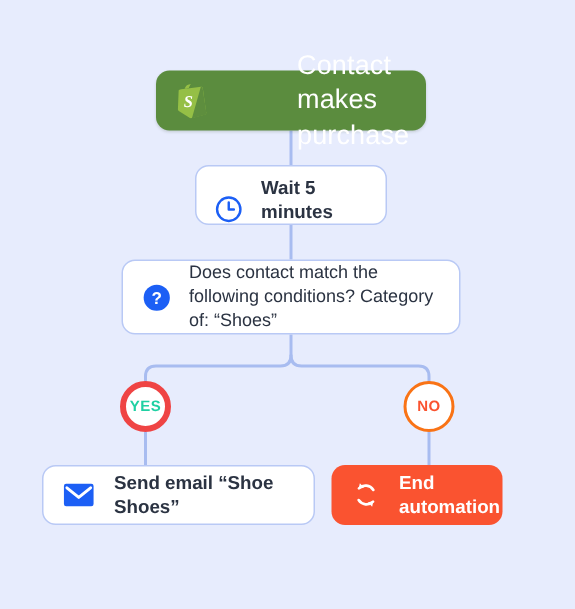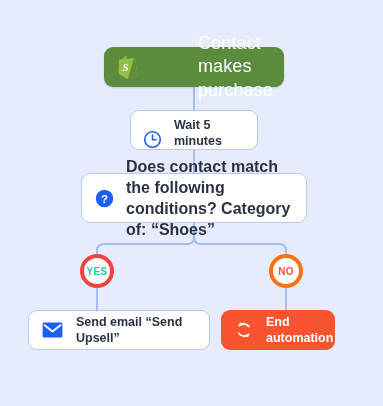--- a/index.html
+++ b/index.html
@@ -96,22 +96,22 @@
   #node-condition {
     left: 81px;
     top: 173px;
     width: 226px;
     height: 50px;
     padding: 0 14px 0 13px;
   }
   #node-condition .icon { width: 19px; height: 19px; margin-right: 12px; }
   #node-condition .label {
     color: #2b3342;
-    font-size: 16px;
-    font-weight: 700;
+    font-size: 12px;
+    font-weight: 400;
     line-height: 1.32;
   }
 
   #node-email {
     left: 28px;
     top: 310px;
     width: 182px;
     height: 40px;
     padding: 0 14px 0 13px;
   }
@@ -154,21 +154,21 @@
   }
   #badge-yes {
     left: 80px;
     top: 254px;
     border: 4px solid #ef4444;
     color: #1fd0a3;
   }
   #badge-no {
     left: 269px;
     top: 254px;
-    border: 4px solid #f97316;
+    border: 2px solid #f97316;
     color: #fa5330;
   }
 </style>
 </head>
 <body>
 
 <div id="canvas">
 
   <svg id="connectors" viewBox="0 0 383 406" width="383" height="406" fill="none">
 
@@ -226,21 +226,21 @@
     <span>NO</span>
   </div>
 
   <div class="node card" id="node-email">
     <span class="icon">
       <svg viewBox="0 0 22 17" width="21" height="16">
         <rect x="0.5" y="0.5" width="21" height="16" rx="1.6" fill="#1c5ff5"></rect>
         <path d="M2.6 3.4 11 10.2 19.4 3.4" stroke="#ffffff" stroke-width="2.1" fill="none" stroke-linecap="round" stroke-linejoin="round"></path>
       </svg>
     </span>
-    <span class="label">Send email “Send Upsell”</span>
+    <span class="label">Send email “Shoe Shoes”</span>
   </div>
 
   <div class="node" id="node-end">
     <span class="icon">
       <svg viewBox="0 0 20 20" width="20" height="20">
         <path d="M14.9 6.6A6.2 6.2 0 0 0 5.3 5.6" stroke="#ffffff" stroke-width="1.8" fill="none" stroke-linecap="round"></path>
         <path d="M5.1 13.4a6.2 6.2 0 0 0 9.6 1" stroke="#ffffff" stroke-width="1.8" fill="none" stroke-linecap="round"></path>
         <path d="M5.9 2.2 5.1 5.9 8.7 5.2z" fill="#ffffff"></path>
         <path d="M14.1 17.8 14.9 14.1 11.3 14.8z" fill="#ffffff"></path>
       </svg>

